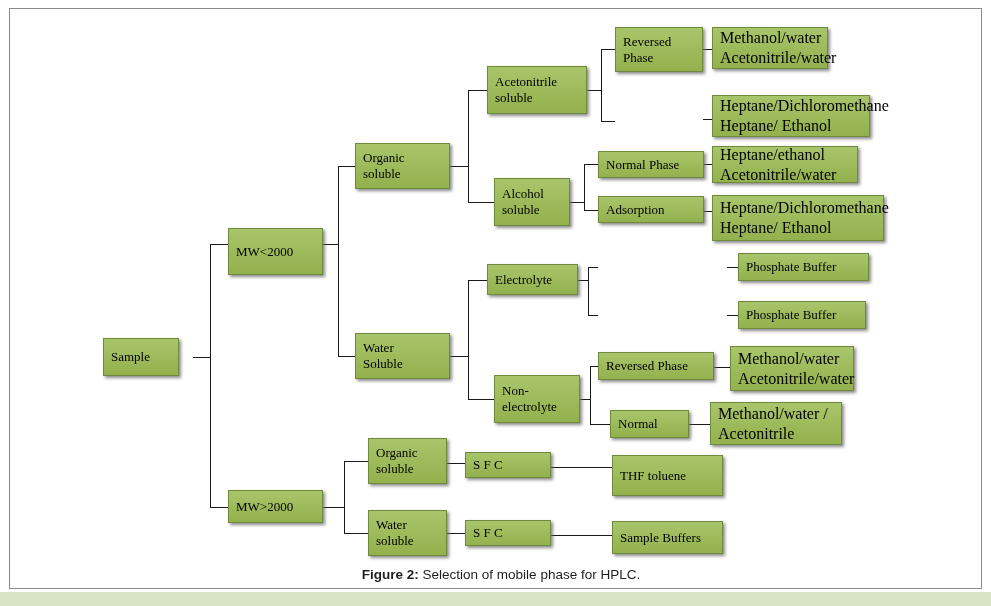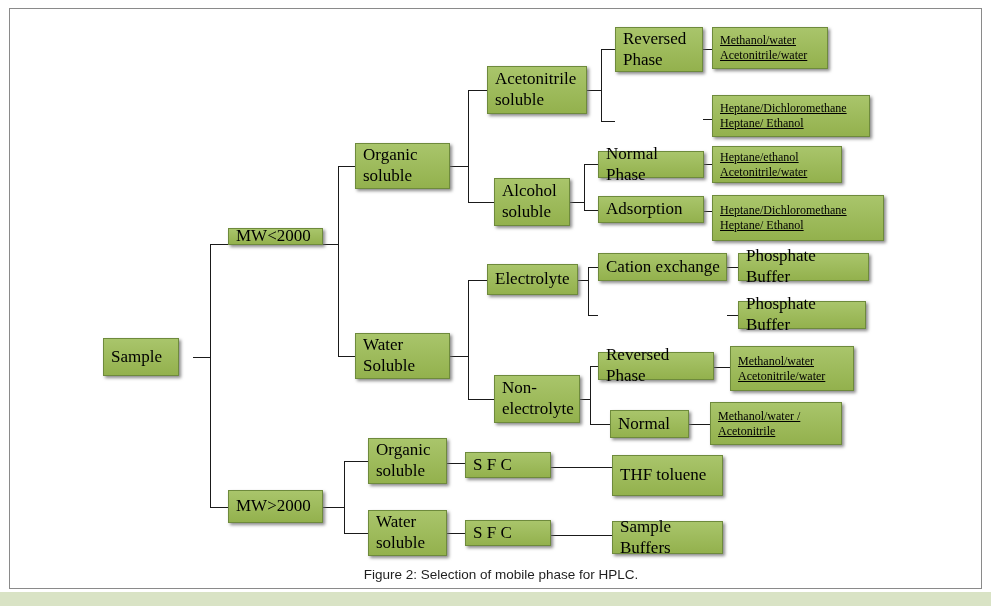--- a/index.html
+++ b/index.html
@@ -8,31 +8,31 @@
   .stage { position:relative; width:991px; height:606px; background:#ffffff; overflow:hidden; }
   .frame { position:absolute; left:9px; top:8px; width:973px; height:581px; border:1px solid #8a8a8a; background:transparent; }
   .footer-band { position:absolute; left:0; top:592px; width:991px; height:14px; background:#d9e3c5; }
   .node {
     position:absolute;
     background:linear-gradient(180deg,#a9c56b 0%, #93b14d 100%);
     border:1px solid #6e8a3c;
     box-shadow:2px 2px 3px rgba(110,110,110,0.8);
     display:flex; align-items:center;
     padding:2px 4px 2px 7px;
-    font-size:17px; line-height:1.22; color:#000;
+    font-size:13px; line-height:1.22; color:#000;
     white-space:pre-line;
   }
-  .leaf { font-size:12px;text-decoration:underline; }
+  .leaf { font-size:16px; }
   svg.connectors { position:absolute; left:0; top:0; pointer-events:none; }
   .caption {
     position:absolute; left:0; top:567px; width:991px;
     text-align:center; font-family:"Liberation Sans", sans-serif;
     font-size:13.5px; color:#1f1f1f;
   }
-  .caption .cap-label { font-weight:normal;margin-left:11px; }
+  .caption .cap-label { font-weight:bold;margin-left:11px; }
 </style>
 </head>
 <body>
 
 <div class="stage">
 
   <div class="frame"></div>
 
   <svg class="connectors" width="991" height="606" viewBox="0 0 991 606" stroke="#1a1a1a" stroke-width="1" fill="none" shape-rendering="crispEdges">
     <path d="M193 357 H210 M210 244 V507 M210 244 H228 M210 507 H228"></path>
@@ -53,21 +53,21 @@
     <path d="M689 424 H710"></path>
     <path d="M323 507 H344 M344 461 V533 M344 461 H368 M344 533 H368"></path>
     <path d="M447 463 H465"></path>
     <path d="M551 467 H612"></path>
     <path d="M447 533 H465"></path>
     <path d="M551 535 H612"></path>
   </svg>
 
   <div class="node" style="left:103px;top:338px;width:76px;height:38px">Sample</div>
 
-  <div class="node" style="left:228px;top:228px;width:95px;height:17px">MW&lt;2000</div>
+  <div class="node" style="left:228px;top:228px;width:95px;height:47px">MW&lt;2000</div>
   <div class="node" style="left:228px;top:490px;width:95px;height:33px">MW&gt;2000</div>
 
   <div class="node" style="left:355px;top:143px;width:95px;height:46px">Organic
 soluble</div>
   <div class="node" style="left:355px;top:333px;width:95px;height:46px">Water
 Soluble</div>
   <div class="node" style="left:368px;top:438px;width:79px;height:46px">Organic
 soluble</div>
   <div class="node" style="left:368px;top:510px;width:79px;height:46px">Water
 soluble</div>
@@ -79,31 +79,30 @@
   <div class="node" style="left:487px;top:264px;width:91px;height:31px">Electrolyte</div>
   <div class="node" style="left:494px;top:375px;width:86px;height:48px">Non-
 electrolyte</div>
   <div class="node" style="left:465px;top:452px;width:86px;height:26px">S F C</div>
   <div class="node" style="left:465px;top:520px;width:86px;height:26px">S F C</div>
 
   <div class="node" style="left:615px;top:27px;width:88px;height:45px">Reversed
 Phase</div>
   <div class="node" style="left:598px;top:151px;width:106px;height:27px">Normal Phase</div>
   <div class="node" style="left:598px;top:196px;width:106px;height:27px">Adsorption</div>
-  <div class="node" style="left:598px;top:253px;width:129px;height:28px">Cation exchange</div>
   <div class="node" style="left:598px;top:352px;width:116px;height:28px">Reversed Phase</div>
   <div class="node" style="left:610px;top:410px;width:79px;height:28px">Normal</div>
   <div class="node" style="left:612px;top:455px;width:111px;height:41px">THF toluene</div>
   <div class="node" style="left:612px;top:521px;width:111px;height:33px">Sample Buffers</div>
 
   <div class="node leaf" style="left:712px;top:27px;width:116px;height:42px">Methanol/water
 Acetonitrile/water</div>
   <div class="node leaf" style="left:712px;top:95px;width:158px;height:42px">Heptane/Dichloromethane
 Heptane/ Ethanol</div>
-  <div class="node leaf" style="left:712px;top:146px;width:130px;height:37px">Heptane/ethanol
+  <div class="node leaf" style="left:712px;top:146px;width:146px;height:37px">Heptane/ethanol
 Acetonitrile/water</div>
   <div class="node leaf" style="left:712px;top:195px;width:172px;height:46px">Heptane/Dichloromethane
 Heptane/ Ethanol</div>
   <div class="node" style="left:738px;top:253px;width:131px;height:28px">Phosphate Buffer</div>
   <div class="node" style="left:738px;top:301px;width:128px;height:28px">Phosphate Buffer</div>
   <div class="node leaf" style="left:730px;top:346px;width:124px;height:45px">Methanol/water
 Acetonitrile/water</div>
   <div class="node leaf" style="left:710px;top:402px;width:132px;height:43px">Methanol/water /
 Acetonitrile</div>
 

